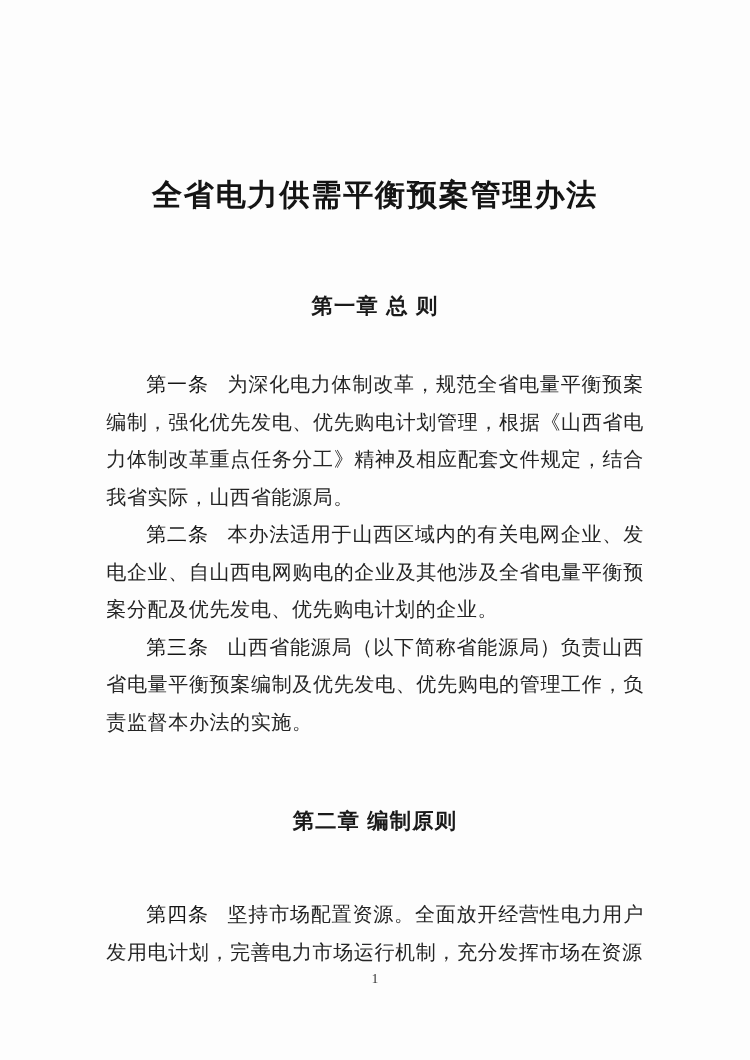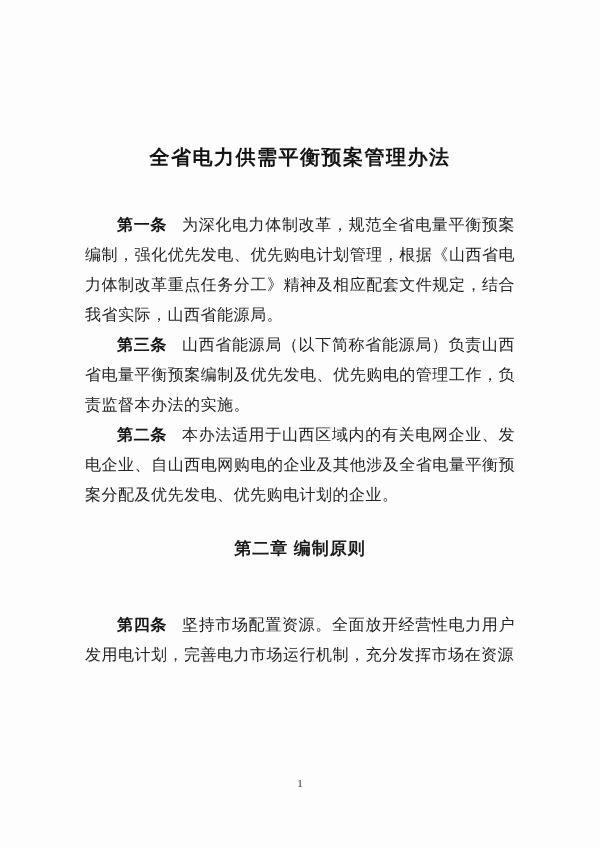--- a/index.html
+++ b/index.html
@@ -16,51 +16,51 @@
     box-sizing: border-box;
     padding: 0 85px;
     overflow: hidden;
     font-family: "Liberation Serif", serif;
     color: #222222;
   }
   .doc-title {
     margin: 142px 0 0 0;
     font-family: "Liberation Sans", "DejaVu Sans", sans-serif;
     font-weight: bold;
-    font-size: 20px;
+    font-size: 24px;
     line-height: 30px;
     letter-spacing: 1.5px;
     text-align: center;
     color: #141414;
   }
   .chapter-heading {
     margin: 0;
     font-family: "Liberation Sans", "DejaVu Sans", sans-serif;
     font-weight: bold;
     font-size: 17px;
     line-height: 22px;
     letter-spacing: 1px;
     text-align: center;
     color: #1a1a1a;
   }
   .chapter-heading.ch1 { margin-top: 62px; }
-  .chapter-heading.ch2 { margin-top: 28px; }
+  .chapter-heading.ch2 { margin-top: 52px; }
   .articles-1 { margin-top: 38px; }
   .articles-2 { margin-top: 50px; }
   .article {
     margin: 0;
     font-size: 16px;
     line-height: 30px;
     letter-spacing: 0.5px;
     text-align: justify;
     text-indent: 2em;
     color: #242424;
   }
   .article-label {
-    font-weight: bold;
+    font-weight: normal;
     color: #161616;
     margin-right: 15px;
   }
   .page-number {
     position: absolute;
     left: 0;
     right: 0;
     bottom: 58px;
     text-align: center;
     font-size: 11px;
@@ -68,27 +68,28 @@
     color: #333333;
   }
 </style>
 </head>
 <body>
 
 <div class="page">
 
   <h1 class="doc-title">全省电力供需平衡预案管理办法</h1>
 
+  <h2 class="chapter-heading ch1">第一章 总 则</h2>
 
   <div class="articles-1">
     <p class="article"><span class="article-label">第一条</span><span class="article-text">为深化电力体制改革，规范全省电量平衡预案编制，强化优先发电、优先购电计划管理，根据《山西省电力体制改革重点任务分工》精神及相应配套文件规定，结合我省实际，山西省能源局。</span></p>
 
+    <p class="article"><span class="article-label">第二条</span><span class="article-text">本办法适用于山西区域内的有关电网企业、发电企业、自山西电网购电的企业及其他涉及全省电量平衡预案分配及优先发电、优先购电计划的企业。</span></p>
+
     <p class="article"><span class="article-label">第三条</span><span class="article-text">山西省能源局（以下简称省能源局）负责山西省电量平衡预案编制及优先发电、优先购电的管理工作，负责监督本办法的实施。</span></p>
-
-    <p class="article"><span class="article-label">第二条</span><span class="article-text">本办法适用于山西区域内的有关电网企业、发电企业、自山西电网购电的企业及其他涉及全省电量平衡预案分配及优先发电、优先购电计划的企业。</span></p>
   </div>
 
   <h2 class="chapter-heading ch2">第二章 编制原则</h2>
 
   <div class="articles-2">
     <p class="article"><span class="article-label">第四条</span><span class="article-text">坚持市场配置资源。全面放开经营性电力用户发用电计划，完善电力市场运行机制，充分发挥市场在资源</span></p>
   </div>
 
   <div class="page-number">1</div>
 

